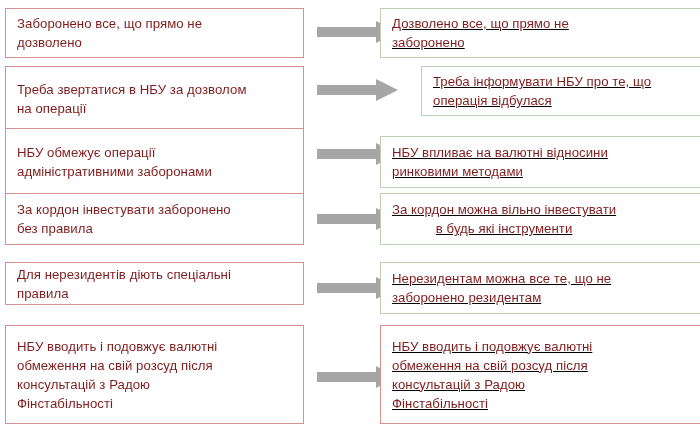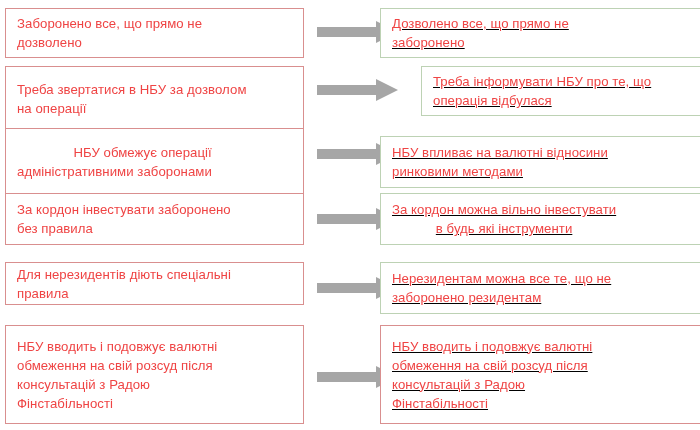--- a/index.html
+++ b/index.html
@@ -41,21 +41,21 @@
     left: 380px;
     width: 347px;
     text-decoration: underline;
   }
   .box.green {
     border-color: #bdd2b4;
   }
   .box-text {
     font-size: 13.2px;
     line-height: 19px;
-    color: #ef4444;
+    color: #7f1d1d;
     letter-spacing: 0.05px;
     white-space: pre-line;
   }
   .arrow {
     position: absolute;
     left: 317px;
     width: 81px;
     height: 22px;
   }
   .arrow svg {
@@ -95,21 +95,21 @@
         <polygon points="0,6 59,6 59,0 81,11 59,22 59,16 0,16" fill="#a6a6a6"></polygon>
       </svg>
     </div>
     <div class="box right green" style="top:66px;height:50px;margin-left:41px;">
       <span class="box-text">Треба інформувати НБУ про те, що
 операція відбулася</span>
     </div>
   </div>
 
   <div class="row">
-    <div class="box left" style="top:128px;height:68px;text-align:right;">
+    <div class="box left" style="top:128px;height:68px;">
       <span class="box-text">НБУ обмежує операції
 адміністративними заборонами</span>
     </div>
     <div class="arrow" style="top:143px;">
       <svg viewBox="0 0 81 22" xmlns="http://www.w3.org/2000/svg" aria-hidden="true">
         <polygon points="0,6 59,6 59,0 81,11 59,22 59,16 0,16" fill="#a6a6a6"></polygon>
       </svg>
     </div>
     <div class="box right green" style="top:128px;height:52px;margin-top:8px;">
       <span class="box-text">НБУ впливає на валютні відносини

